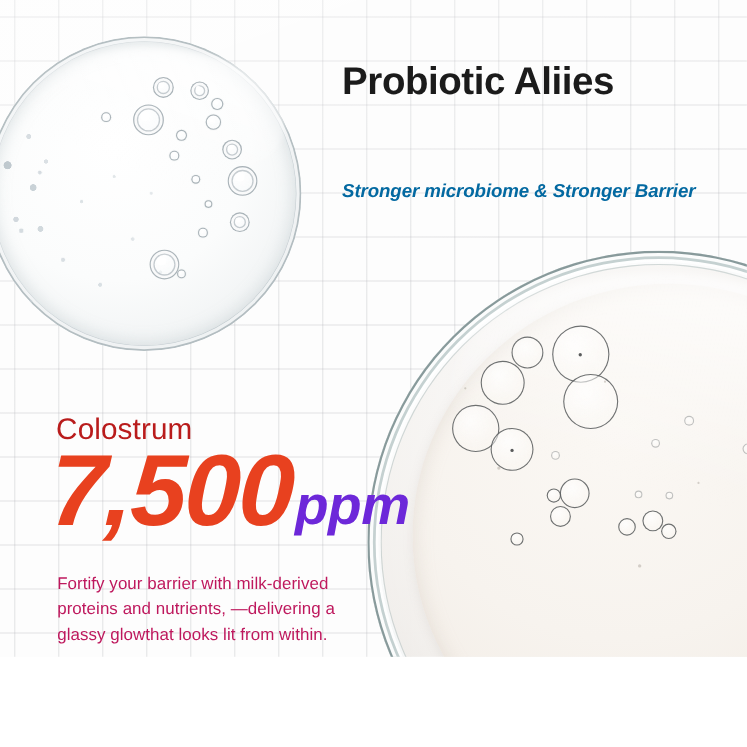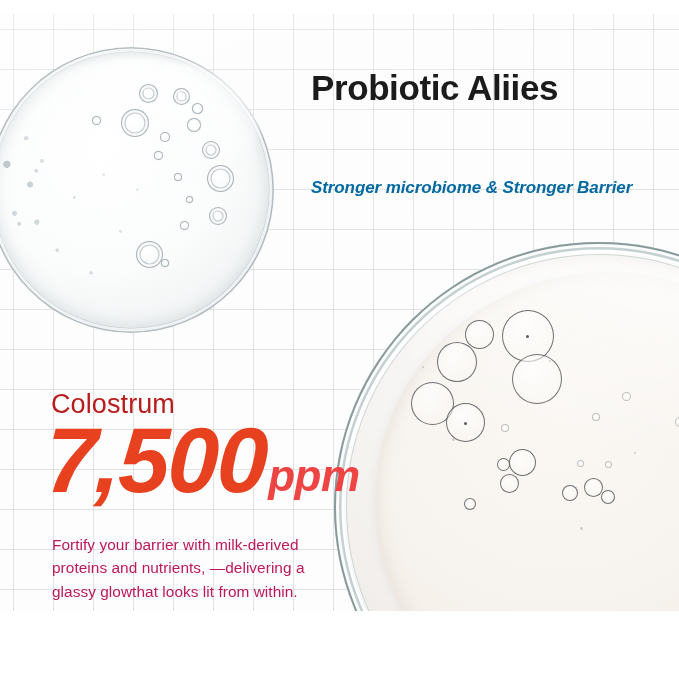--- a/index.html
+++ b/index.html
@@ -8,21 +8,20 @@
     width:679px;height:679px;
     background:#ffffff;
     font-family:"Liberation Sans", sans-serif;
     overflow:hidden;
   }
   #canvas{
     position:relative;
     width:679px;height:597px;
     background:#fdfdfd;
     overflow:hidden;
-    margin-top:14px;
   }
   
   .grid{
     position:absolute;left:0;top:0;width:679px;height:679px;
     background-image:
       linear-gradient(to right, rgba(170,172,178,.34) 1px, transparent 1px),
       linear-gradient(to bottom, rgba(170,172,178,.34) 1px, transparent 1px);
     background-size:40px 40px;
     background-position:13px 15px;
     pointer-events:none;
@@ -218,22 +217,22 @@
   .amount-wrap{
     position:absolute;left:46px;top:404px;
     display:flex;align-items:flex-end;white-space:nowrap;
   }
   .amount-value{
     font-size:92px;font-weight:700;font-style:italic;
     color:#e8411f;letter-spacing:-2px;line-height:.92;
     transform:skewX(-2deg);
   }
   .amount-unit{
-    font-size:44px;font-weight:700;font-style:italic;
-    color:#ef4444;letter-spacing:-.5px;line-height:1;
+    font-size:50px;font-weight:700;font-style:italic;
+    color:#6d28d9;letter-spacing:-.5px;line-height:1;
     margin-left:2px;padding-bottom:5px;
   }
   .body-copy{
     position:absolute;left:52px;top:519px;width:310px;
     font-size:15.4px;font-weight:400;color:#be185d;
     line-height:1.52;letter-spacing:.05px;
     white-space:pre-line;
   }
 </style>
 </head>

